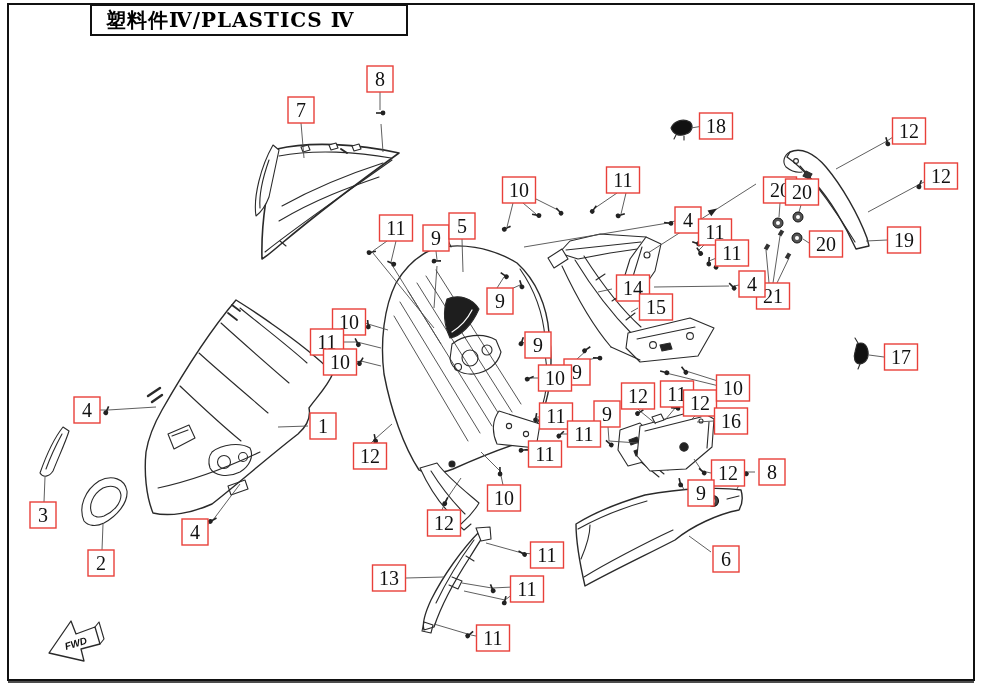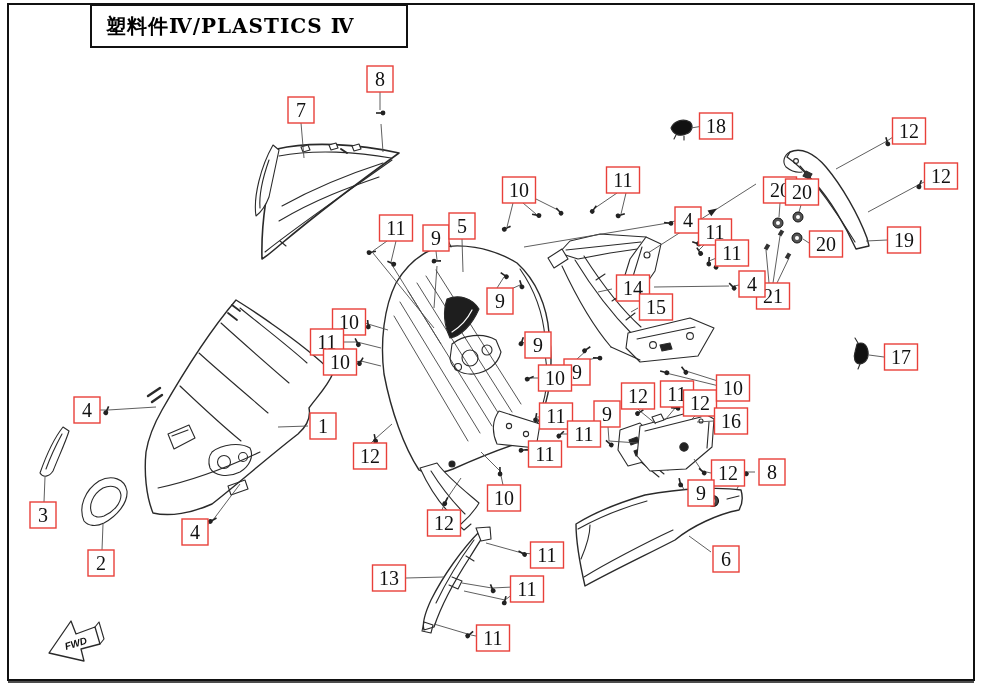--- a/index.html
+++ b/index.html
@@ -1,19 +1,19 @@
 <!DOCTYPE html>
 <html><head>
 <meta charset="utf-8">
 <style>
   html,body{margin:0;padding:0;background:#fff;}
   .page{position:relative;width:986px;height:686px;background:#fff;overflow:hidden;
         font-family:"Liberation Sans",sans-serif;}
   #diagram{position:absolute;left:0;top:0;}
-  .title-box{position:absolute;left:90px;top:4px;width:318px;height:44px;
+  .title-box{position:absolute;left:90px;top:4px;width:318px;height:32px;
         border:2px solid #111;background:#fff;display:flex;align-items:center;
         padding-left:14px;box-sizing:border-box;
         font-family:"DejaVu Serif","Liberation Serif",serif;
         font-weight:bold;font-size:20px;color:#000;letter-spacing:1px;}
   .co-num{font-family:"Liberation Serif","DejaVu Serif",serif;}
 </style>
 </head>
 <body>
 
 <div class="page">

